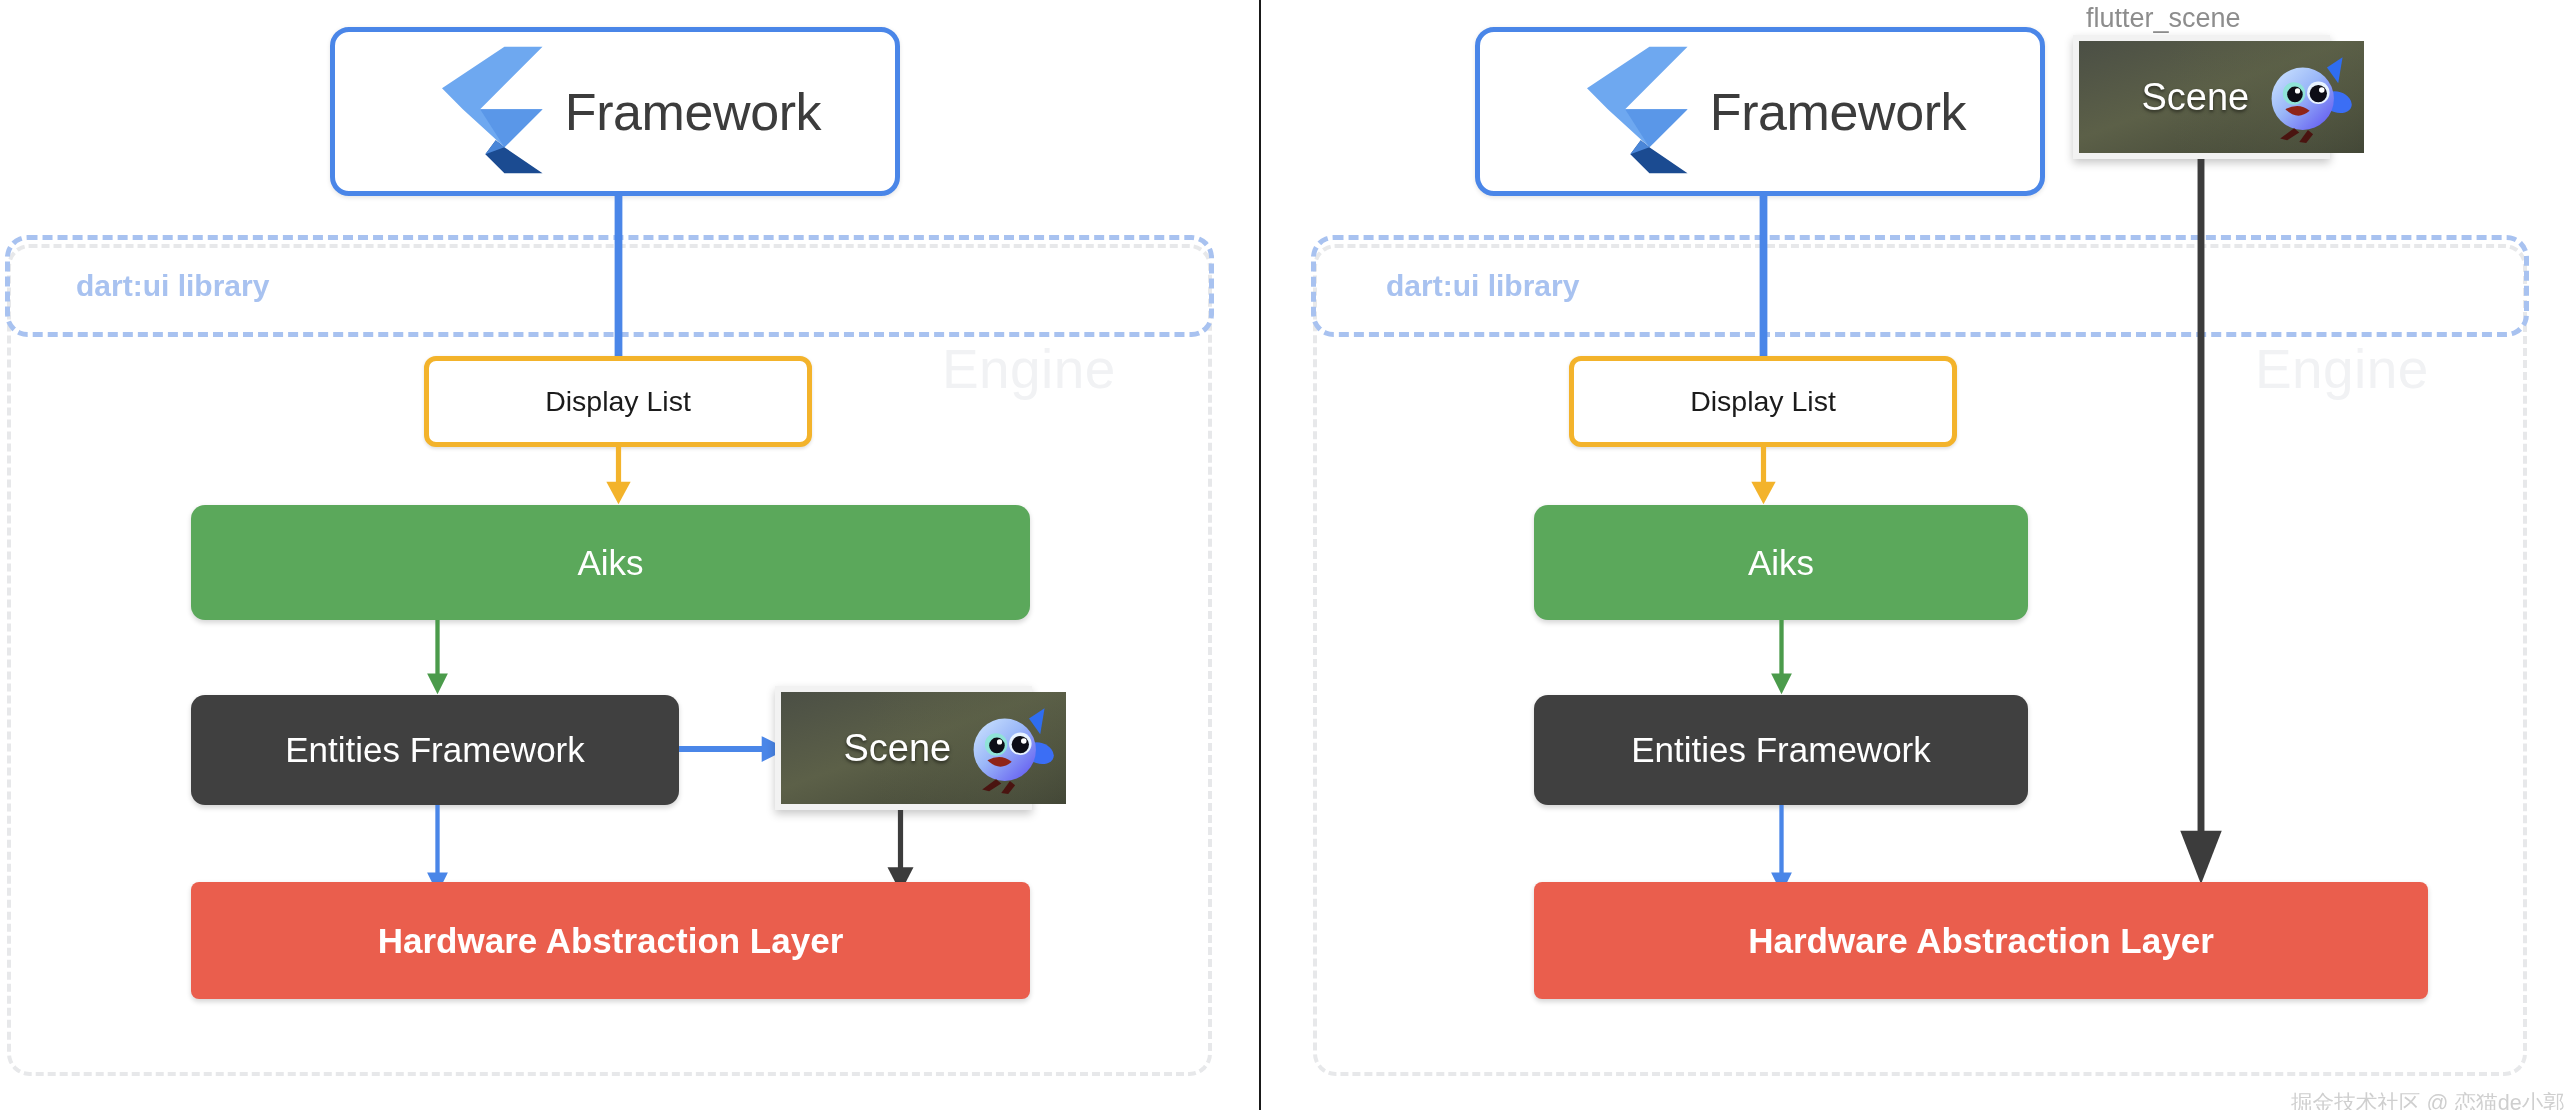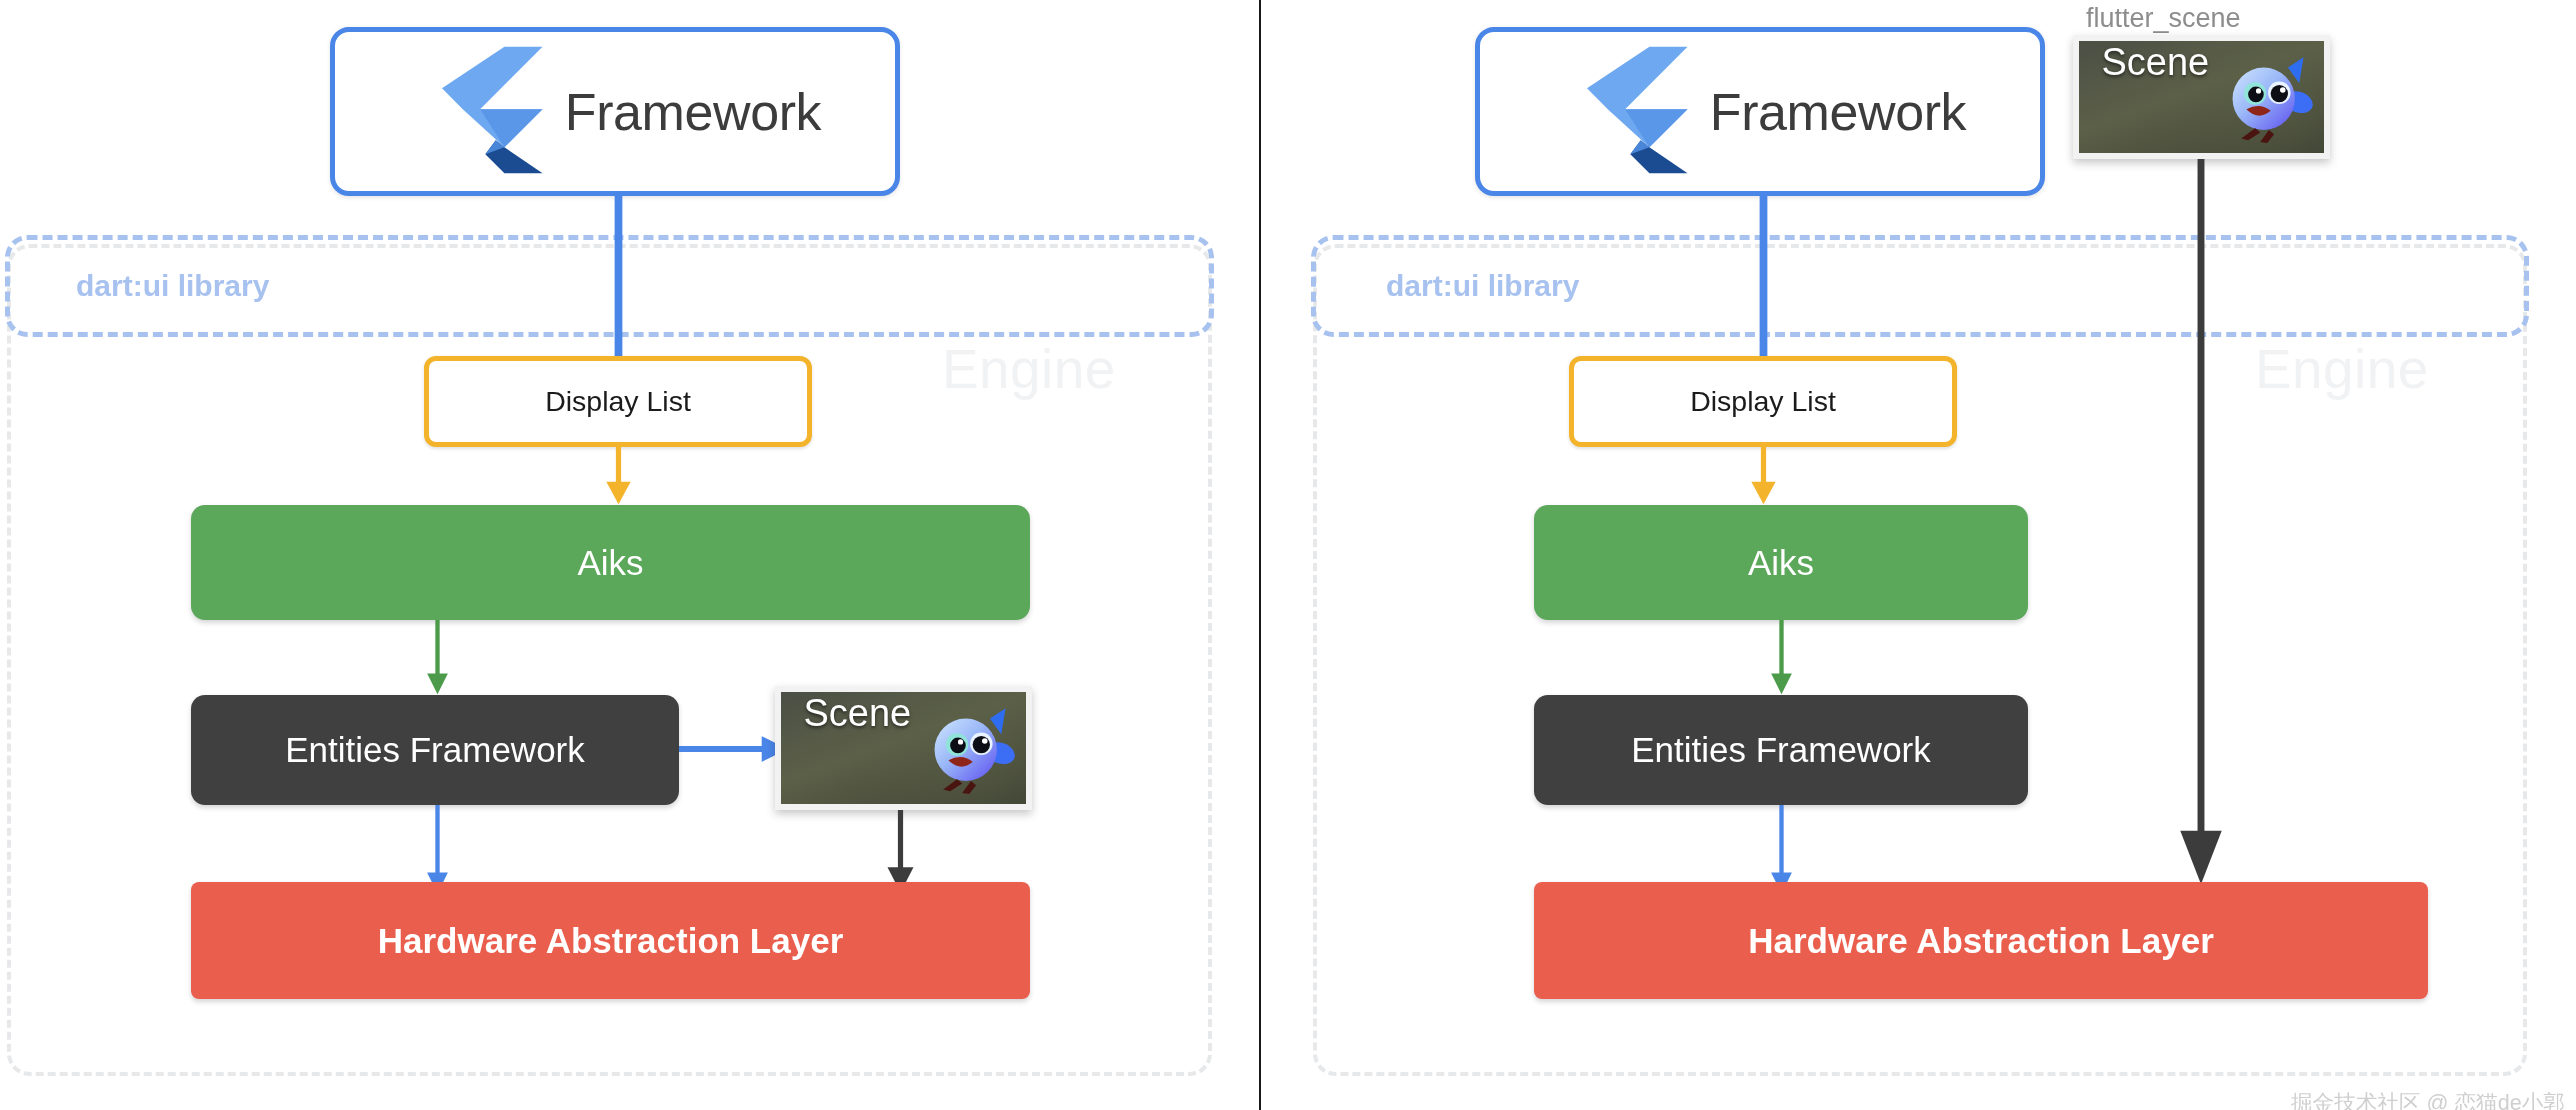--- a/index.html
+++ b/index.html
@@ -140,20 +140,22 @@
   }
   .scene-inner {
     position: relative;
     width: 100%;
     height: 100%;
     overflow: hidden;
     background:
       radial-gradient(circle at 78% 45%, rgba(90,95,70,0.55) 0%, rgba(0,0,0,0) 60%),
       linear-gradient(160deg, #4b4f45 0%, #5c6048 45%, #3d4133 100%);
     display: flex;
+    align-items: center;
+    padding-left: 40px;
   }
   .scene-label {
     position: relative;
     z-index: 3;
     color: #ffffff;
     font-size: 38px;
     margin-left: 22.5px;
     text-shadow: 0 1.7px 3.5px rgba(0,0,0,0.55);
     white-space: nowrap;
   }

